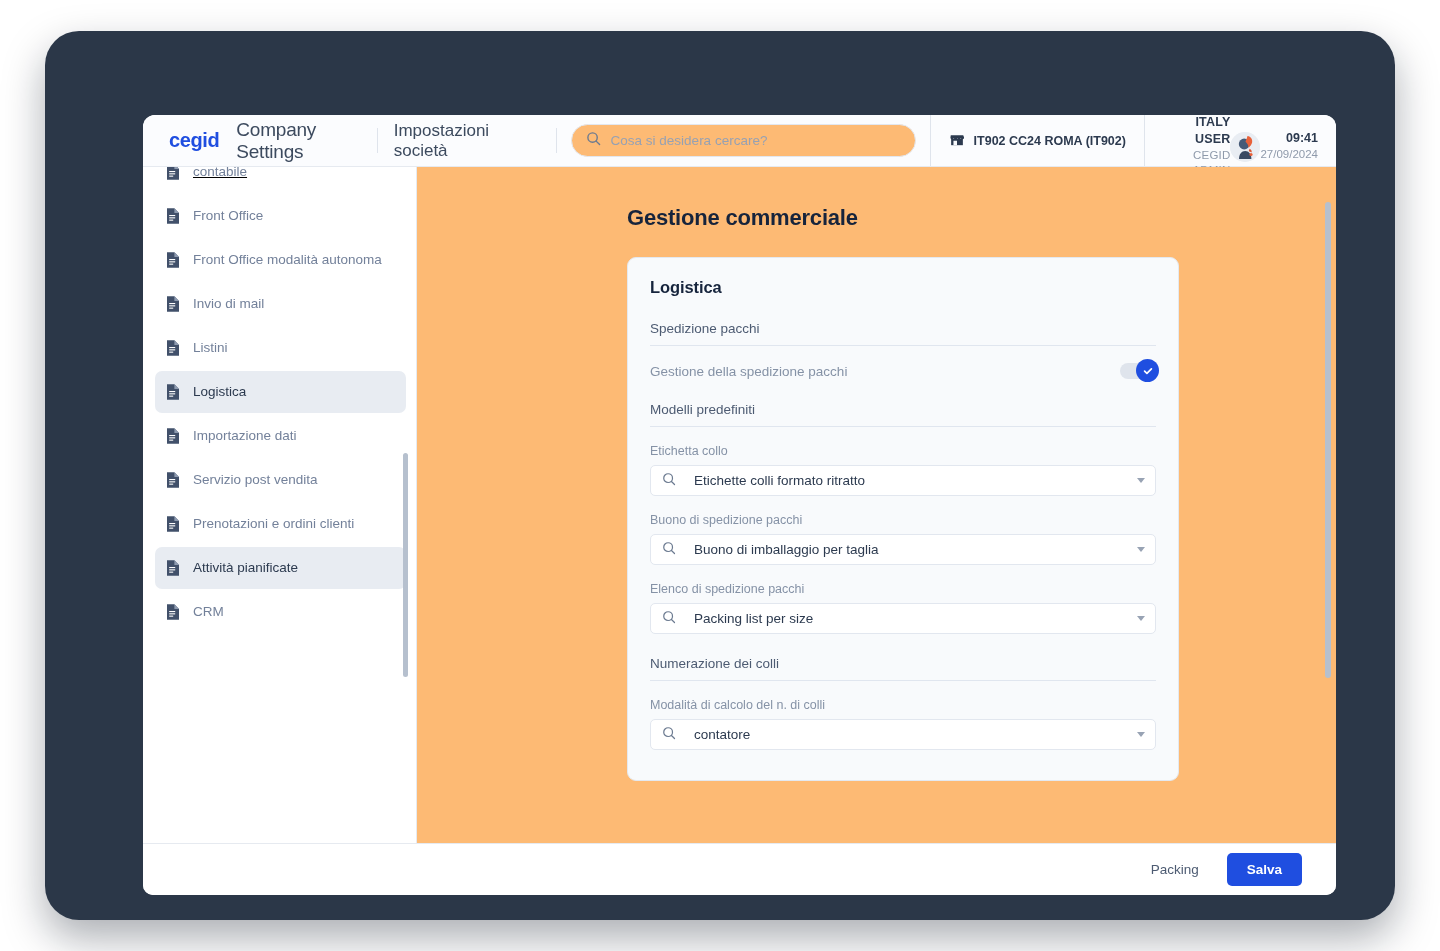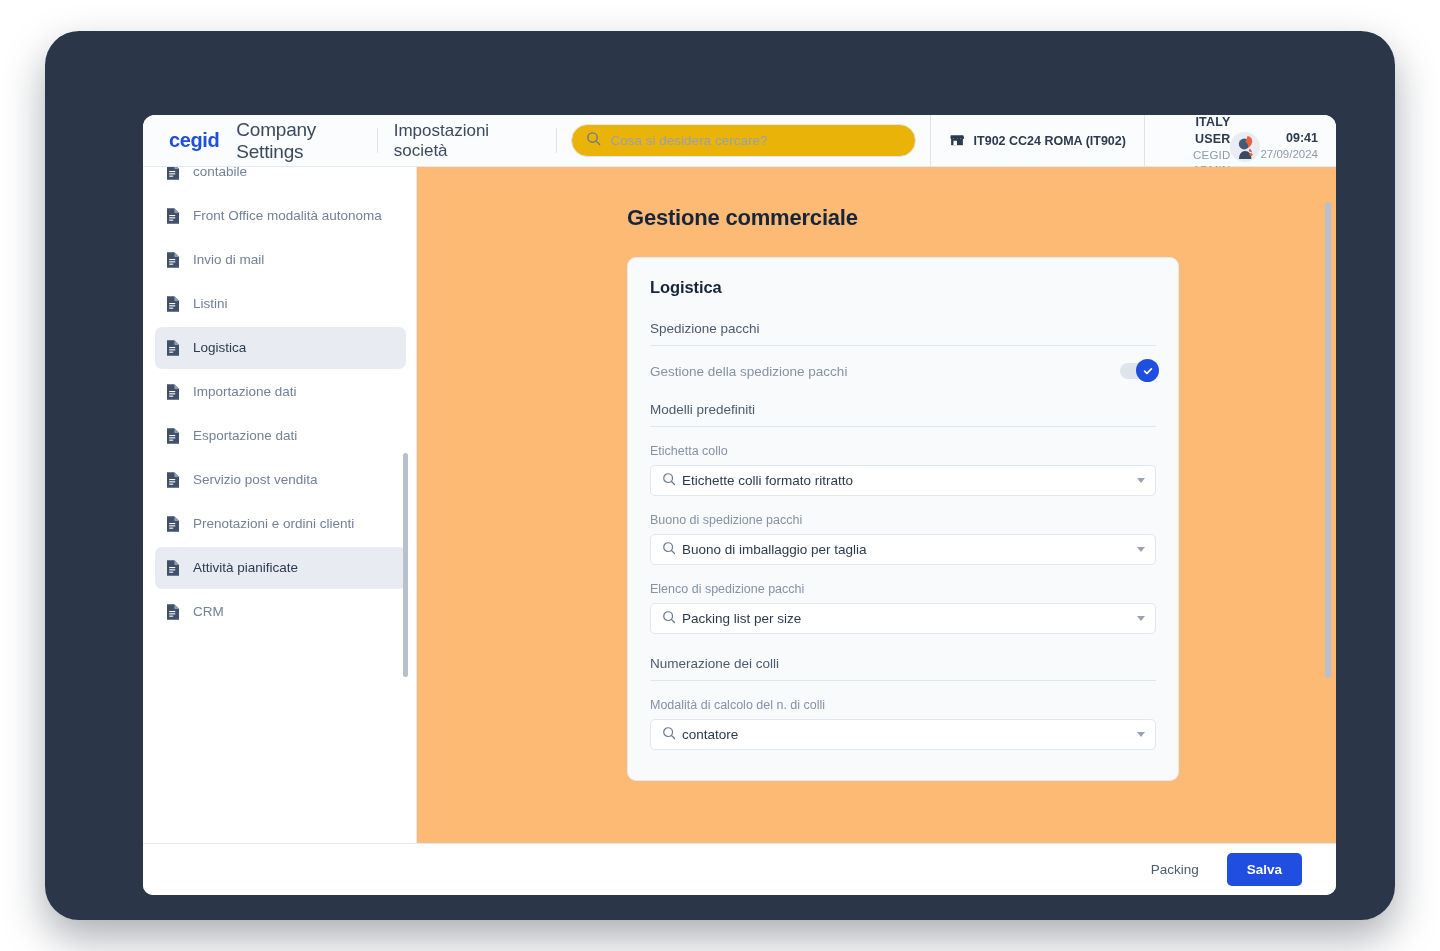--- a/index.html
+++ b/index.html
@@ -88,21 +88,21 @@
     align-items: center;
     padding: 0 14px;
     flex: 1;
   }
 
   .search-box {
     width: 345px;
     height: 33px;
     border: 1px solid #e2e7ef;
     border-radius: 17px;
-    background: #eab308;
+    background: #fdba74;
     display: flex;
     align-items: center;
     padding: 12px 14px;
     gap: 10px;
   }
 
   .search-box input {
     border: none;
     outline: none;
     background: transparent;
@@ -269,21 +269,21 @@
   }
 
   .select-box {
     height: 31px;
     background: #ffffff;
     border: 1px solid #e2e7ef;
     border-radius: 5px;
     display: flex;
     align-items: center;
     padding: 0 10px 0 11px;
-    gap: 6px;
+    gap: 18px;
     cursor: pointer;
   }
   .select-value {
     flex: 1;
     font-size: 13.5px;
     color: #2c3a4f;
   }
   .caret {
     width: 0; height: 0;
     border-left: 4.5px solid transparent;
@@ -399,38 +399,48 @@
           <div class="clock-time">09:41</div>
           <div class="clock-date">27/09/2024</div>
         </div>
       </div>
 
     </div>
 
     <div class="body-split">
 
       <nav class="sidebar" id="sidebar-nav">
-        <div class="nav-item" style="margin-top: -20px;">
+        <div class="nav-item" style="margin-top: -20px; text-decoration: underline;">
             <span class="nav-icon"><svg width="16" height="18" viewBox="0 0 16 18" fill="none">
                 <path d="M2 1.3h7.4L14 5.9v10.8H2V1.3Z" fill="#41506a"></path>
                 <path d="M9.4 1.3 14 5.9H9.4V1.3Z" fill="#8e9bb0"></path>
                 <rect x="4.2" y="8" width="6" height="1.1" fill="#ffffff"></rect>
                 <rect x="4.2" y="10.3" width="6" height="1.1" fill="#ffffff"></rect>
                 <rect x="4.2" y="12.6" width="4" height="1.1" fill="#ffffff"></rect>
               </svg></span>
             <span class="nav-label">contabile</span>
           </div>
           <div class="nav-item">
             <span class="nav-icon"><svg width="16" height="18" viewBox="0 0 16 18" fill="none">
                 <path d="M2 1.3h7.4L14 5.9v10.8H2V1.3Z" fill="#41506a"></path>
                 <path d="M9.4 1.3 14 5.9H9.4V1.3Z" fill="#8e9bb0"></path>
                 <rect x="4.2" y="8" width="6" height="1.1" fill="#ffffff"></rect>
                 <rect x="4.2" y="10.3" width="6" height="1.1" fill="#ffffff"></rect>
                 <rect x="4.2" y="12.6" width="4" height="1.1" fill="#ffffff"></rect>
               </svg></span>
+            <span class="nav-label">Front Office</span>
+          </div>
+          <div class="nav-item">
+            <span class="nav-icon"><svg width="16" height="18" viewBox="0 0 16 18" fill="none">
+                <path d="M2 1.3h7.4L14 5.9v10.8H2V1.3Z" fill="#41506a"></path>
+                <path d="M9.4 1.3 14 5.9H9.4V1.3Z" fill="#8e9bb0"></path>
+                <rect x="4.2" y="8" width="6" height="1.1" fill="#ffffff"></rect>
+                <rect x="4.2" y="10.3" width="6" height="1.1" fill="#ffffff"></rect>
+                <rect x="4.2" y="12.6" width="4" height="1.1" fill="#ffffff"></rect>
+              </svg></span>
             <span class="nav-label">Front Office modalità autonoma</span>
           </div>
           <div class="nav-item">
             <span class="nav-icon"><svg width="16" height="18" viewBox="0 0 16 18" fill="none">
                 <path d="M2 1.3h7.4L14 5.9v10.8H2V1.3Z" fill="#41506a"></path>
                 <path d="M9.4 1.3 14 5.9H9.4V1.3Z" fill="#8e9bb0"></path>
                 <rect x="4.2" y="8" width="6" height="1.1" fill="#ffffff"></rect>
                 <rect x="4.2" y="10.3" width="6" height="1.1" fill="#ffffff"></rect>
                 <rect x="4.2" y="12.6" width="4" height="1.1" fill="#ffffff"></rect>
               </svg></span>
@@ -458,30 +468,20 @@
           </div>
           <div class="nav-item">
             <span class="nav-icon"><svg width="16" height="18" viewBox="0 0 16 18" fill="none">
                 <path d="M2 1.3h7.4L14 5.9v10.8H2V1.3Z" fill="#41506a"></path>
                 <path d="M9.4 1.3 14 5.9H9.4V1.3Z" fill="#8e9bb0"></path>
                 <rect x="4.2" y="8" width="6" height="1.1" fill="#ffffff"></rect>
                 <rect x="4.2" y="10.3" width="6" height="1.1" fill="#ffffff"></rect>
                 <rect x="4.2" y="12.6" width="4" height="1.1" fill="#ffffff"></rect>
               </svg></span>
             <span class="nav-label">Importazione dati</span>
-          </div>
-          <div class="nav-item">
-            <span class="nav-icon"><svg width="16" height="18" viewBox="0 0 16 18" fill="none">
-                <path d="M2 1.3h7.4L14 5.9v10.8H2V1.3Z" fill="#41506a"></path>
-                <path d="M9.4 1.3 14 5.9H9.4V1.3Z" fill="#8e9bb0"></path>
-                <rect x="4.2" y="8" width="6" height="1.1" fill="#ffffff"></rect>
-                <rect x="4.2" y="10.3" width="6" height="1.1" fill="#ffffff"></rect>
-                <rect x="4.2" y="12.6" width="4" height="1.1" fill="#ffffff"></rect>
-              </svg></span>
-            <span class="nav-label">Esportazione dati</span>
           </div>
           <div class="nav-item">
             <span class="nav-icon"><svg width="16" height="18" viewBox="0 0 16 18" fill="none">
                 <path d="M2 1.3h7.4L14 5.9v10.8H2V1.3Z" fill="#41506a"></path>
                 <path d="M9.4 1.3 14 5.9H9.4V1.3Z" fill="#8e9bb0"></path>
                 <rect x="4.2" y="8" width="6" height="1.1" fill="#ffffff"></rect>
                 <rect x="4.2" y="10.3" width="6" height="1.1" fill="#ffffff"></rect>
                 <rect x="4.2" y="12.6" width="4" height="1.1" fill="#ffffff"></rect>
               </svg></span>
             <span class="nav-label">Servizio post vendita</span>

